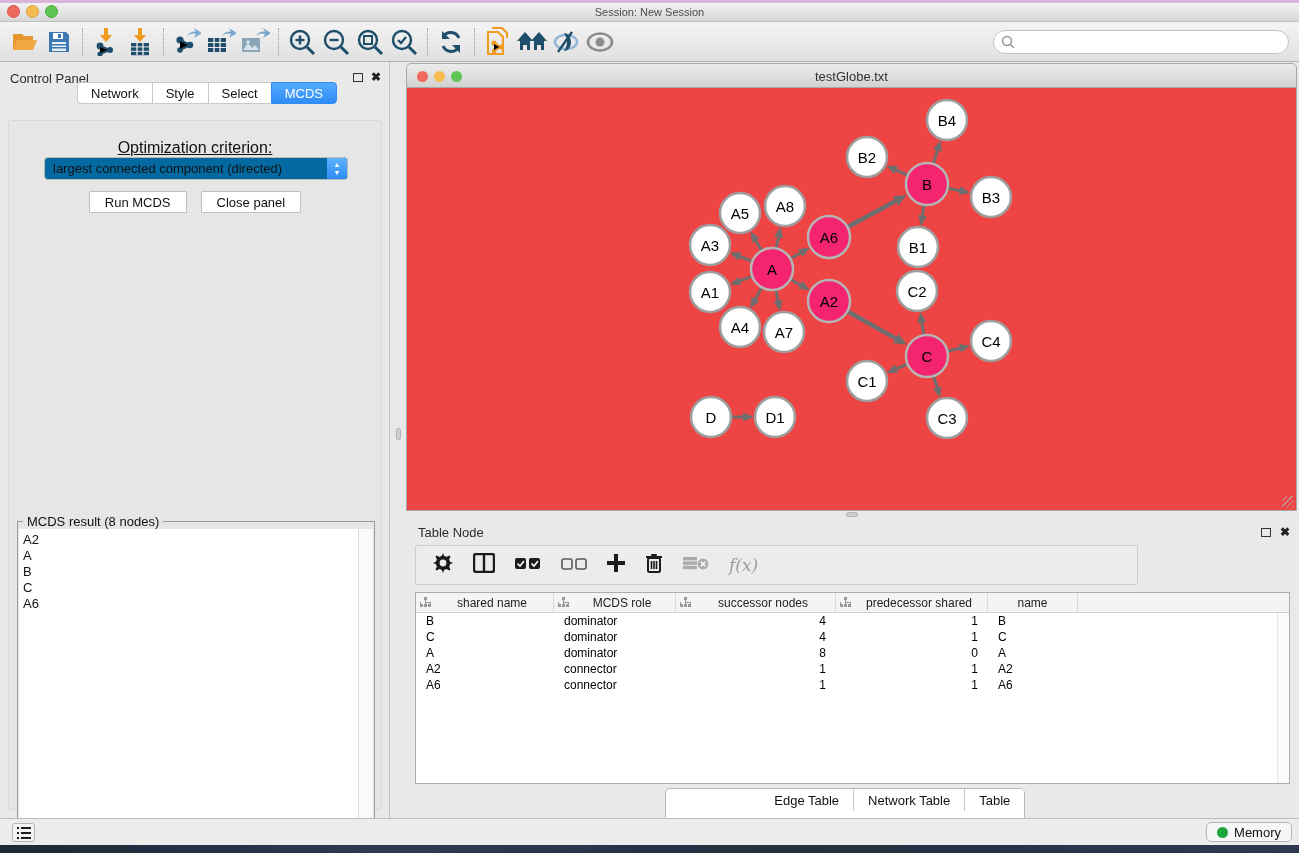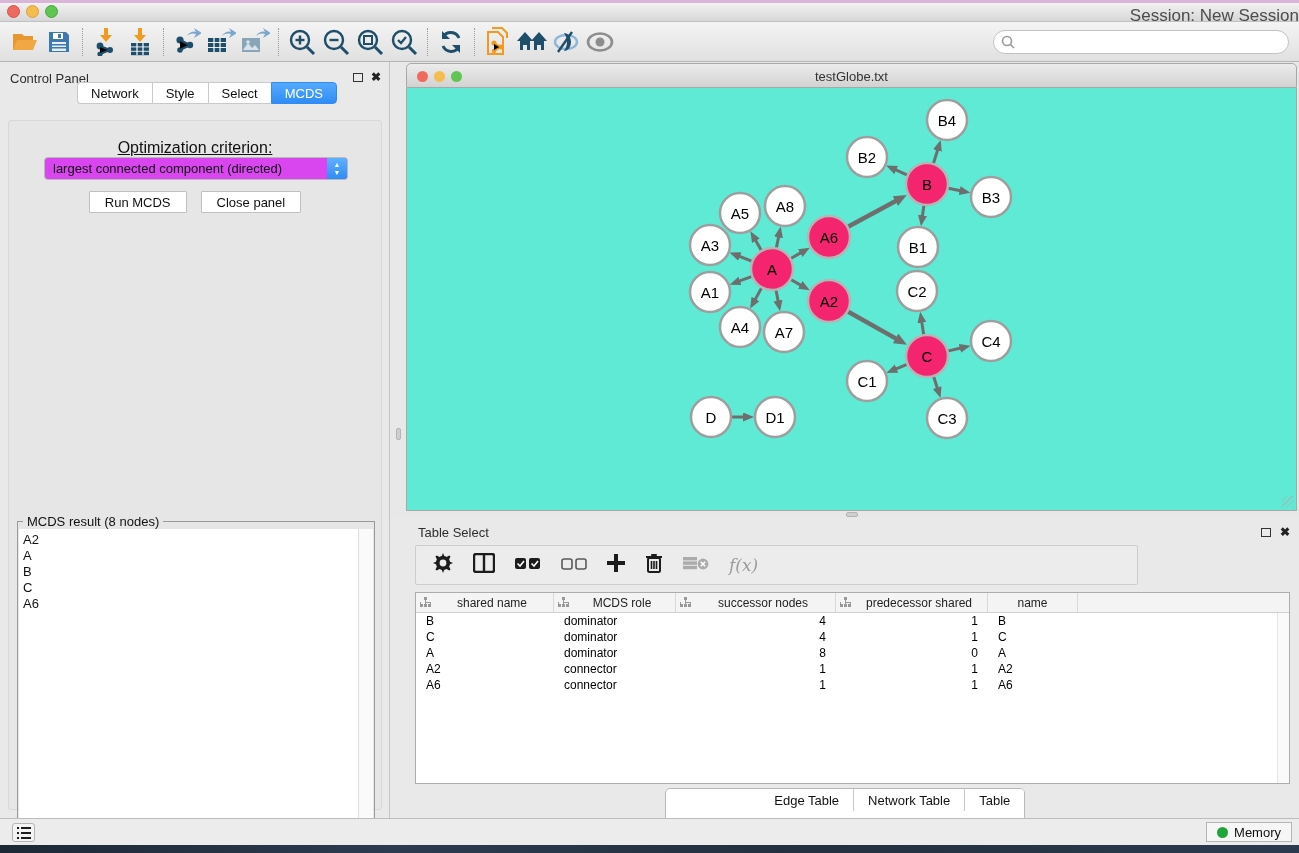--- a/index.html
+++ b/index.html
@@ -4,21 +4,21 @@
 <style>
   * { margin:0; padding:0; box-sizing:border-box; }
   html,body { width:1299px; height:853px; }
   body { font-family:"Liberation Sans", sans-serif; background:#e8e8e8; position:relative; overflow:hidden; }
 
   
   .top-strip { position:absolute; left:0; top:0; width:1299px; height:3px; background:#d9b5da; }
   .titlebar { position:absolute; left:0; top:3px; width:1299px; height:19px;
               background:linear-gradient(#f2f2f2,#d7d7d7); border-bottom:1px solid #c0c0c0; }
   .traffic { position:absolute; border-radius:50%; }
-  .win-title { position:absolute; width:100%; text-align:right; top:3px; font-size:17px; color:#4c4c4c; }
+  .win-title { position:absolute; width:100%; text-align:center; top:3px; font-size:11px; color:#4c4c4c; }
 
   .toolbar { position:absolute; left:0; top:22px; width:1299px; height:40px;
              background:linear-gradient(#f4f4f4,#e0e0e0); border-bottom:1px solid #b5b5b5;
              display:flex; align-items:center; }
   .tb-ico { width:34px; height:30px; display:flex; align-items:center; justify-content:center; }
   .tb-sep { width:1px; height:28px; border-left:1px dotted #9a9a9a; margin:0 6px; }
   .search-box { position:absolute; right:10px; top:8px; width:296px; height:24px; background:#fff;
                 border:1px solid #c2c2c2; border-radius:12px; display:flex; align-items:center; padding-left:7px; }
 
   
@@ -32,21 +32,21 @@
   .ctabs { position:absolute; left:77px; top:20px; display:flex; }
   .ctab { height:22px; padding:0 13px; font-size:13px; display:flex; align-items:center; justify-content:center;
           background:#fff; border:1px solid #c9c9c9; border-right:none; color:#111; }
   .ctab:first-child { border-radius:4px 0 0 4px; }
   .ctab:last-child  { border-radius:0 4px 4px 0; border-right:1px solid #c9c9c9; }
   .ctab.sel { background:linear-gradient(#55aafe,#2f8cf5); color:#fff; border-color:#2f8cf5; }
 
   .cp-content { position:absolute; left:8px; top:58px; width:374px; height:690px; background:#e6e6e6;
                 border:1px solid #d8d8d8; border-radius:3px; }
   .opt-label { position:absolute; top:18px; width:100%; text-align:center; font-size:16px; color:#111;text-decoration:underline; }
-  .combo { position:absolute; left:35px; top:36px; width:304px; height:23px; background:#d946ef;
+  .combo { position:absolute; left:35px; top:36px; width:304px; height:23px; background:#0369a1;
            border:1px solid #b9b9b9; border-radius:4px; display:flex; align-items:center; }
   .combo-text { flex:1; font-size:13px; padding-left:8px; color:#111; white-space:nowrap; }
   .combo-step { width:20px; height:21px; margin:0; border-radius:0 3px 3px 0;
                 background:linear-gradient(#5eb1fe,#2f8cf5); color:#fff; font-size:7px; line-height:8px;
                 display:flex; flex-direction:column; align-items:center; justify-content:center; }
   .cp-buttons { position:absolute; left:0; top:70px; width:100%; display:flex; justify-content:center; gap:14px; }
   .push-btn { height:22px; padding:0 15px; background:#fff; border:1px solid #c0c0c0; border-radius:1px;
               font-size:13px; color:#111; display:flex; align-items:center; }
 
   .result-box { position:absolute; left:8px; top:400px; width:358px; height:336px; border:1px solid #9a9a9a; }
@@ -56,21 +56,21 @@
   .result-item { line-height:16px; }
   .result-scroll { position:absolute; right:1px; top:7px; width:15px; height:326px; background:#fafafa;
                    border-left:1px solid #e0e0e0; }
 
   
   .net-frame { position:absolute; left:406px; top:63px; width:893px; height:448px; }
   .net-titlebar { position:absolute; left:0; top:0; width:891px; height:25px;
                   background:linear-gradient(#ececec,#d2d2d2); border:1px solid #a8a8a8;
                   border-radius:5px 5px 0 0; }
   .net-title { position:absolute; width:100%; text-align:center; top:5px; font-size:13px; color:#333; }
-  .net-canvas { position:absolute; left:0; top:25px; width:891px; height:423px; background:#5eead4;
+  .net-canvas { position:absolute; left:0; top:25px; width:891px; height:423px; background:#ef4444;
                 border:1px solid #a8a8a8; border-top:none; }
   .resize-grip { position:absolute; right:2px; bottom:2px; width:12px; height:12px;
     background:repeating-linear-gradient(135deg, transparent 0 3px, #b0b0b0 3px 4px); opacity:.8; }
   .h-split-grip { position:absolute; left:846px; top:512px; width:12px; height:5px; background:#cfcfcf;
                   border:1px solid #b5b5b5; border-radius:2px; }
   .v-split-grip { position:absolute; left:396px; top:428px; width:5px; height:12px; background:#cfcfcf;
                   border:1px solid #b5b5b5; border-radius:2px; }
 
   
   .table-panel { position:absolute; left:391px; top:518px; width:908px; height:300px; background:#e9e9e9; }
@@ -96,21 +96,21 @@
           border-right:1px solid #c6c6c6; background:#fff; }
   .btab:last-child { border-right:none; }
   .btab.sel { background:linear-gradient(#4aa3fe,#2f8cf5); color:#fff;margin-top:30px; }
 
   
   .status-bar { position:absolute; left:0; top:818px; width:1299px; height:27px; background:#ececec;
                 border-top:1px solid #bdbdbd; }
   .list-btn { position:absolute; left:12px; top:4px; width:23px; height:19px; background:#f4f4f4;
               border:1px solid #b5b5b5; border-radius:3px; display:flex; align-items:center; justify-content:center; }
   .memory-btn { position:absolute; right:7px; top:3px; height:20px; padding:0 10px; background:#f6f6f6;
-                border:1px solid #b5b5b5; border-radius:0; display:flex; align-items:center; gap:6px; font-size:13px; color:#111; }
+                border:1px solid #b5b5b5; border-radius:5px; display:flex; align-items:center; gap:6px; font-size:13px; color:#111; }
   .mem-dot { width:11px; height:11px; border-radius:50%; background:#1ea53c; }
   .desktop-strip { position:absolute; left:0; top:845px; width:1299px; height:8px;
                    background:linear-gradient(90deg,#1d2836,#2c3b50 30%,#22303f 60%,#2b3a4e); }
 </style>
 </head>
 <body>
 
 <div class="top-strip"></div>
 <div class="titlebar">
   <div class="traffic" style="left:7px;top:2px;width:13px;height:13px;background:#ee6a5f;border:1px solid #d65048;"></div>
@@ -434,21 +434,21 @@
           <circle cx="368" cy="329" r="20" fill="#ffffff" stroke="#9e9e9e" stroke-width="2.5"></circle>
           <text x="368" y="334.5" text-anchor="middle" font-size="15" fill="#000000">D1</text>
         </g>
       </svg>
     <div class="resize-grip"></div>
   </div>
 </div>
 <div class="h-split-grip"></div>
 
 <div class="table-panel">
-  <div class="tp-head">Table Select</div>
+  <div class="tp-head">Table Node</div>
   <div class="tp-btns">
     <span class="float-glyph"></span>
     <span class="close-glyph">✖</span>
   </div>
 
   <div class="tp-toolbar">
     <span>
       <svg width="20" height="20" viewBox="0 0 20 20">
           <path fill="#1c1c1c" d="M10 0l1.2 3a7 7 0 0 1 2.2.9L16.4 2.5 17.5 3.6 16.1 6.6a7 7 0 0 1 .9 2.2L20 10l-3 1.2a7 7 0 0 1-.9 2.2l1.4 3-1.1 1.1-3-1.4a7 7 0 0 1-2.2.9L10 20l-1.2-3a7 7 0 0 1-2.2-.9l-3 1.4-1.1-1.1 1.4-3a7 7 0 0 1-.9-2.2L0 10l3-1.2a7 7 0 0 1 .9-2.2L2.5 3.6 3.6 2.5l3 1.4a7 7 0 0 1 2.2-.9z"></path>
           <circle cx="10" cy="10" r="3.4" fill="#ececec"></circle>

